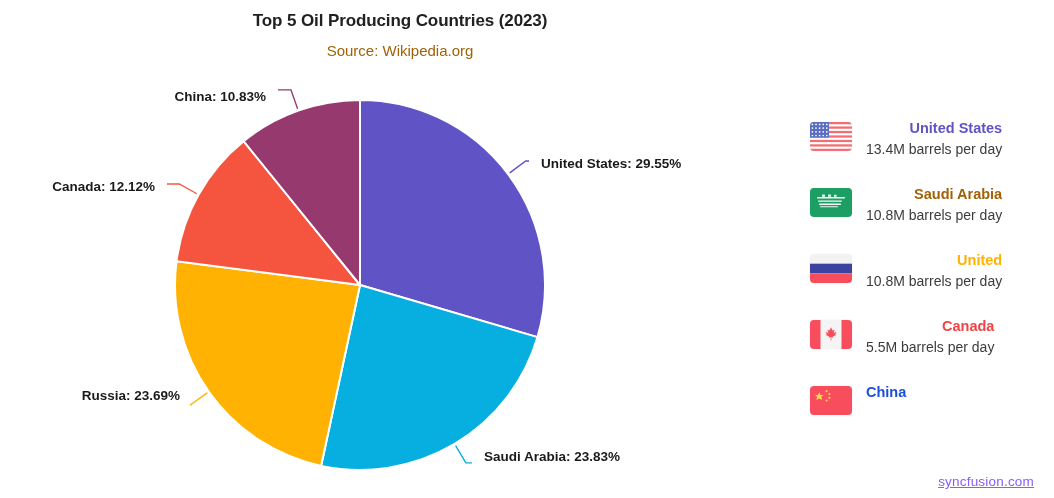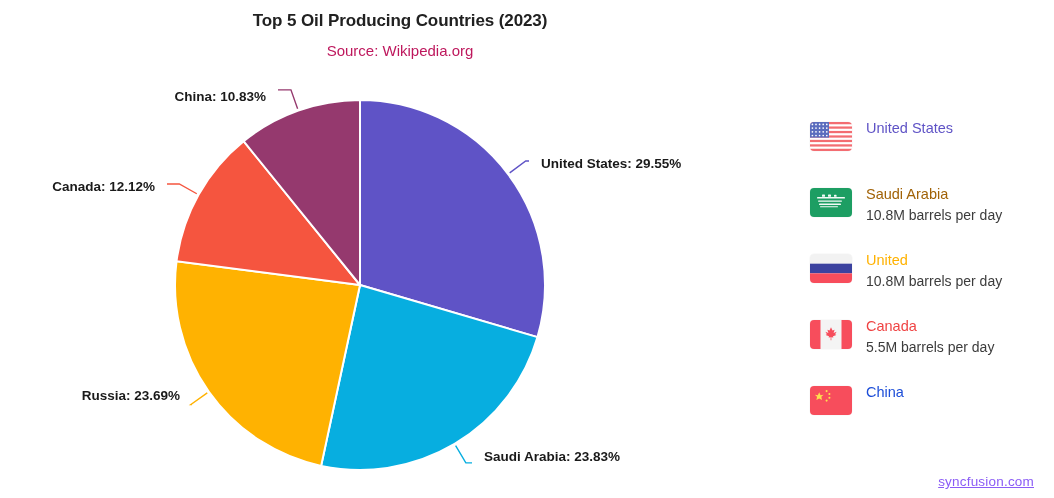--- a/index.html
+++ b/index.html
@@ -34,21 +34,21 @@
     letter-spacing: -0.1px;
   }
   .chart-subtitle {
     position: absolute;
     left: 0;
     top: 42px;
     width: 800px;
     text-align: center;
     font-size: 15px;
     font-weight: normal;
-    color: #be185d;
+    color: #a16207;
   }
 
   
   #pie-area {
     position: absolute;
     left: 0;
     top: 0;
     width: 800px;
     height: 498px;
   }
@@ -83,23 +83,24 @@
   }
   .legend-flag svg { display: block; }
   .legend-text {
     margin-left: 14px;
     display: flex;
     flex-direction: column;
     justify-content: flex-start;
   }
   .legend-country {
     font-size: 14.5px;
-    font-weight: normal;
+    font-weight: bold;
     line-height: 20px;
     white-space: nowrap;
+    text-align: right;
   }
   .legend-value {
     font-size: 14px;
     font-weight: normal;
     color: #3c3c3c;
     line-height: 21px;
     margin-top: 1px;
     white-space: nowrap;
   }
 
@@ -176,20 +177,21 @@
             <circle cx="16.8" cy="9.8" r="0.85" fill="#ffffff"></circle>
             <circle cx="2.4" cy="13.500000000000002" r="0.85" fill="#ffffff"></circle>
             <circle cx="6" cy="13.500000000000002" r="0.85" fill="#ffffff"></circle>
             <circle cx="9.6" cy="13.500000000000002" r="0.85" fill="#ffffff"></circle>
             <circle cx="13.200000000000001" cy="13.500000000000002" r="0.85" fill="#ffffff"></circle>
             <circle cx="16.8" cy="13.500000000000002" r="0.85" fill="#ffffff"></circle>
           </svg>
         </div>
         <div class="legend-text">
           <div class="legend-country" style="color: rgb(95, 83, 198);">United States</div>
+          <div class="legend-value">13.4M barrels per day</div>
         </div>
       </div>
       <div class="legend-item">
         <div class="legend-flag">
           <svg width="42" height="29" viewBox="0 0 42 29">
             <rect width="42" height="29" fill="#1D9E63"></rect>
             <g fill="#ffffff" opacity="0.95">
               <rect x="7" y="9" width="28" height="1.6" rx="0.7"></rect>
               <rect x="8" y="12.4" width="24" height="1.3" rx="0.6"></rect>
               <rect x="9" y="15.6" width="22" height="1.5" rx="0.7"></rect>

